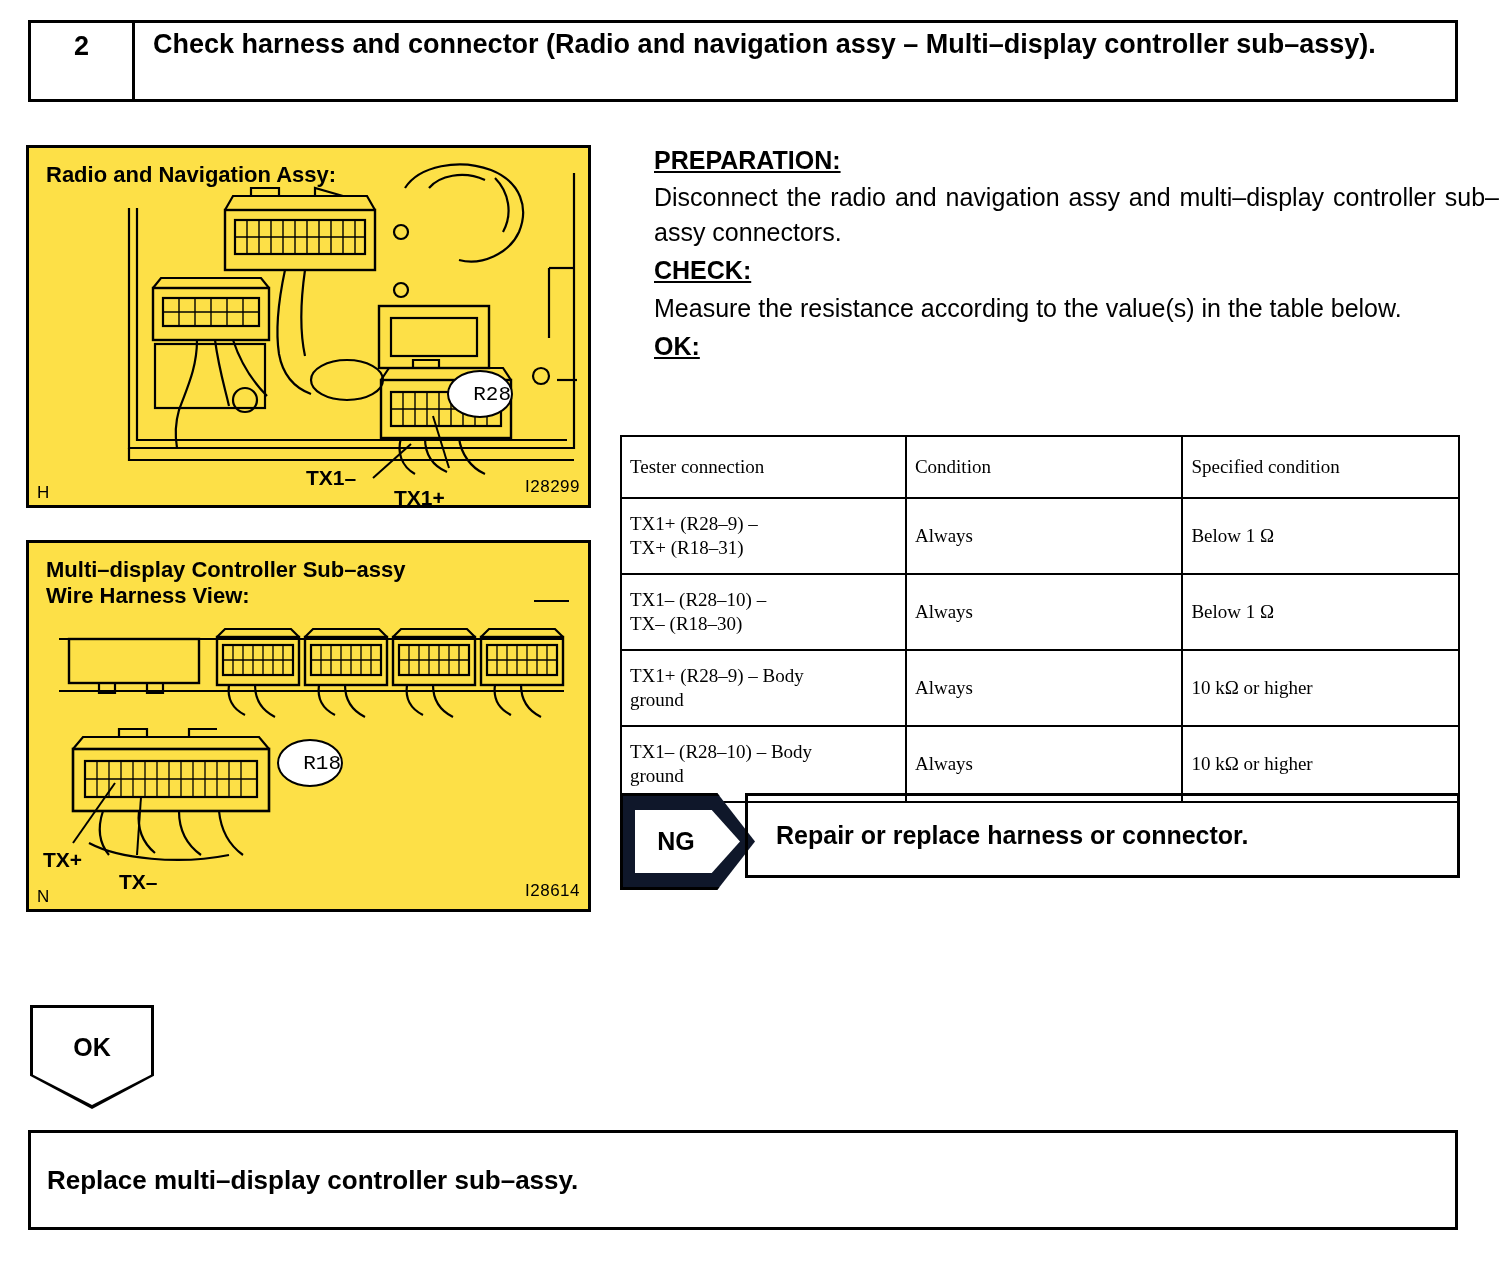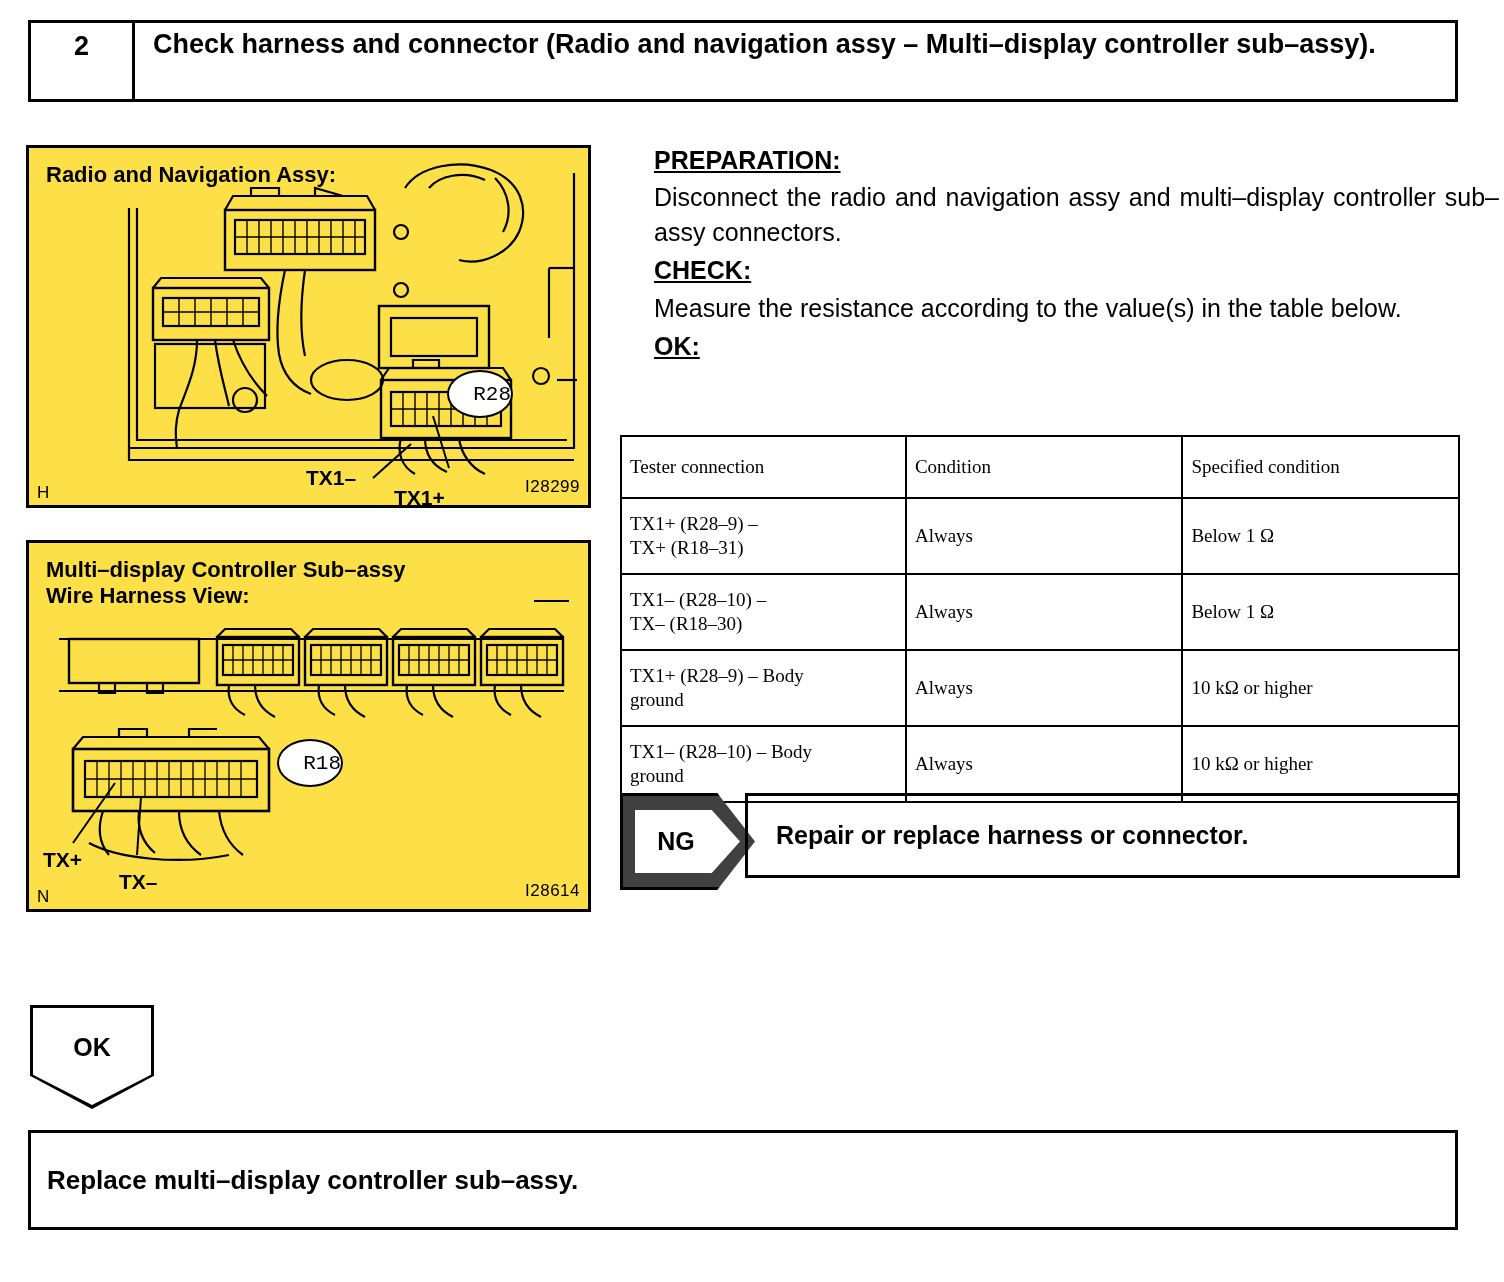--- a/index.html
+++ b/index.html
@@ -163,21 +163,21 @@
   }
   
   .ng-tag {
     left: 620px;
     top: 793px;
     width: 135px;
     height: 97px;
     border: 3px solid #000;
     border-right: none;
     clip-path: polygon(0 0, 72% 0, 100% 50%, 72% 100%, 0 100%);
-    background: #404040;
+    background: #0f172a;
     padding: 12px;
     text-align: center;
   }
   .ng-tag-inner {
     width: 100%;
     height: 100%;
     background: #fff;
     clip-path: polygon(0 2px, calc(72% - 1px) 2px, calc(100% - 3px) 50%, calc(72% - 1px) calc(100% - 2px), 0 calc(100% - 2px));
     display: flex;
     align-items: center;

